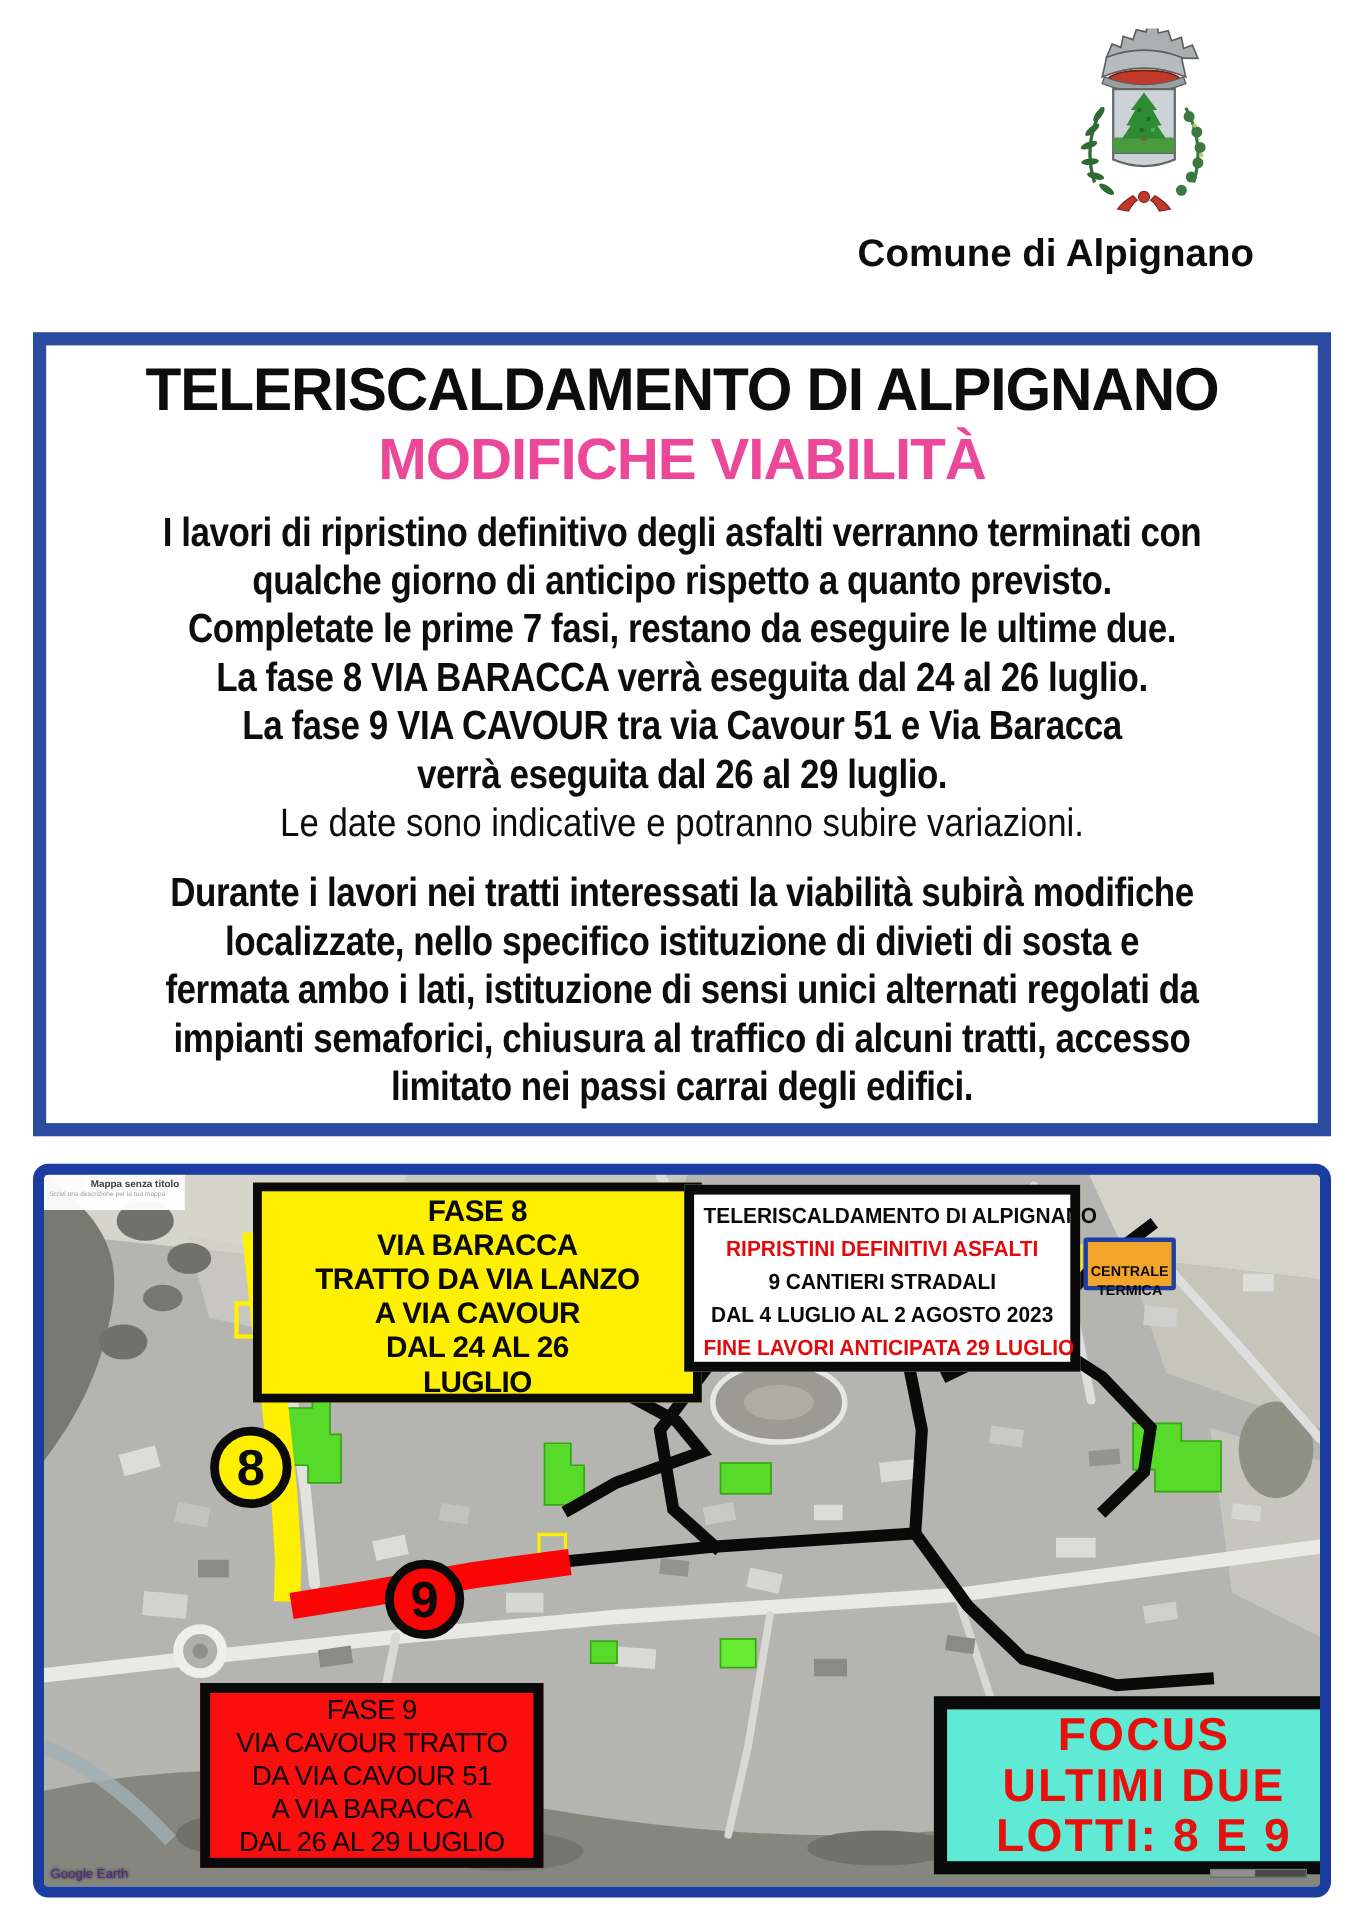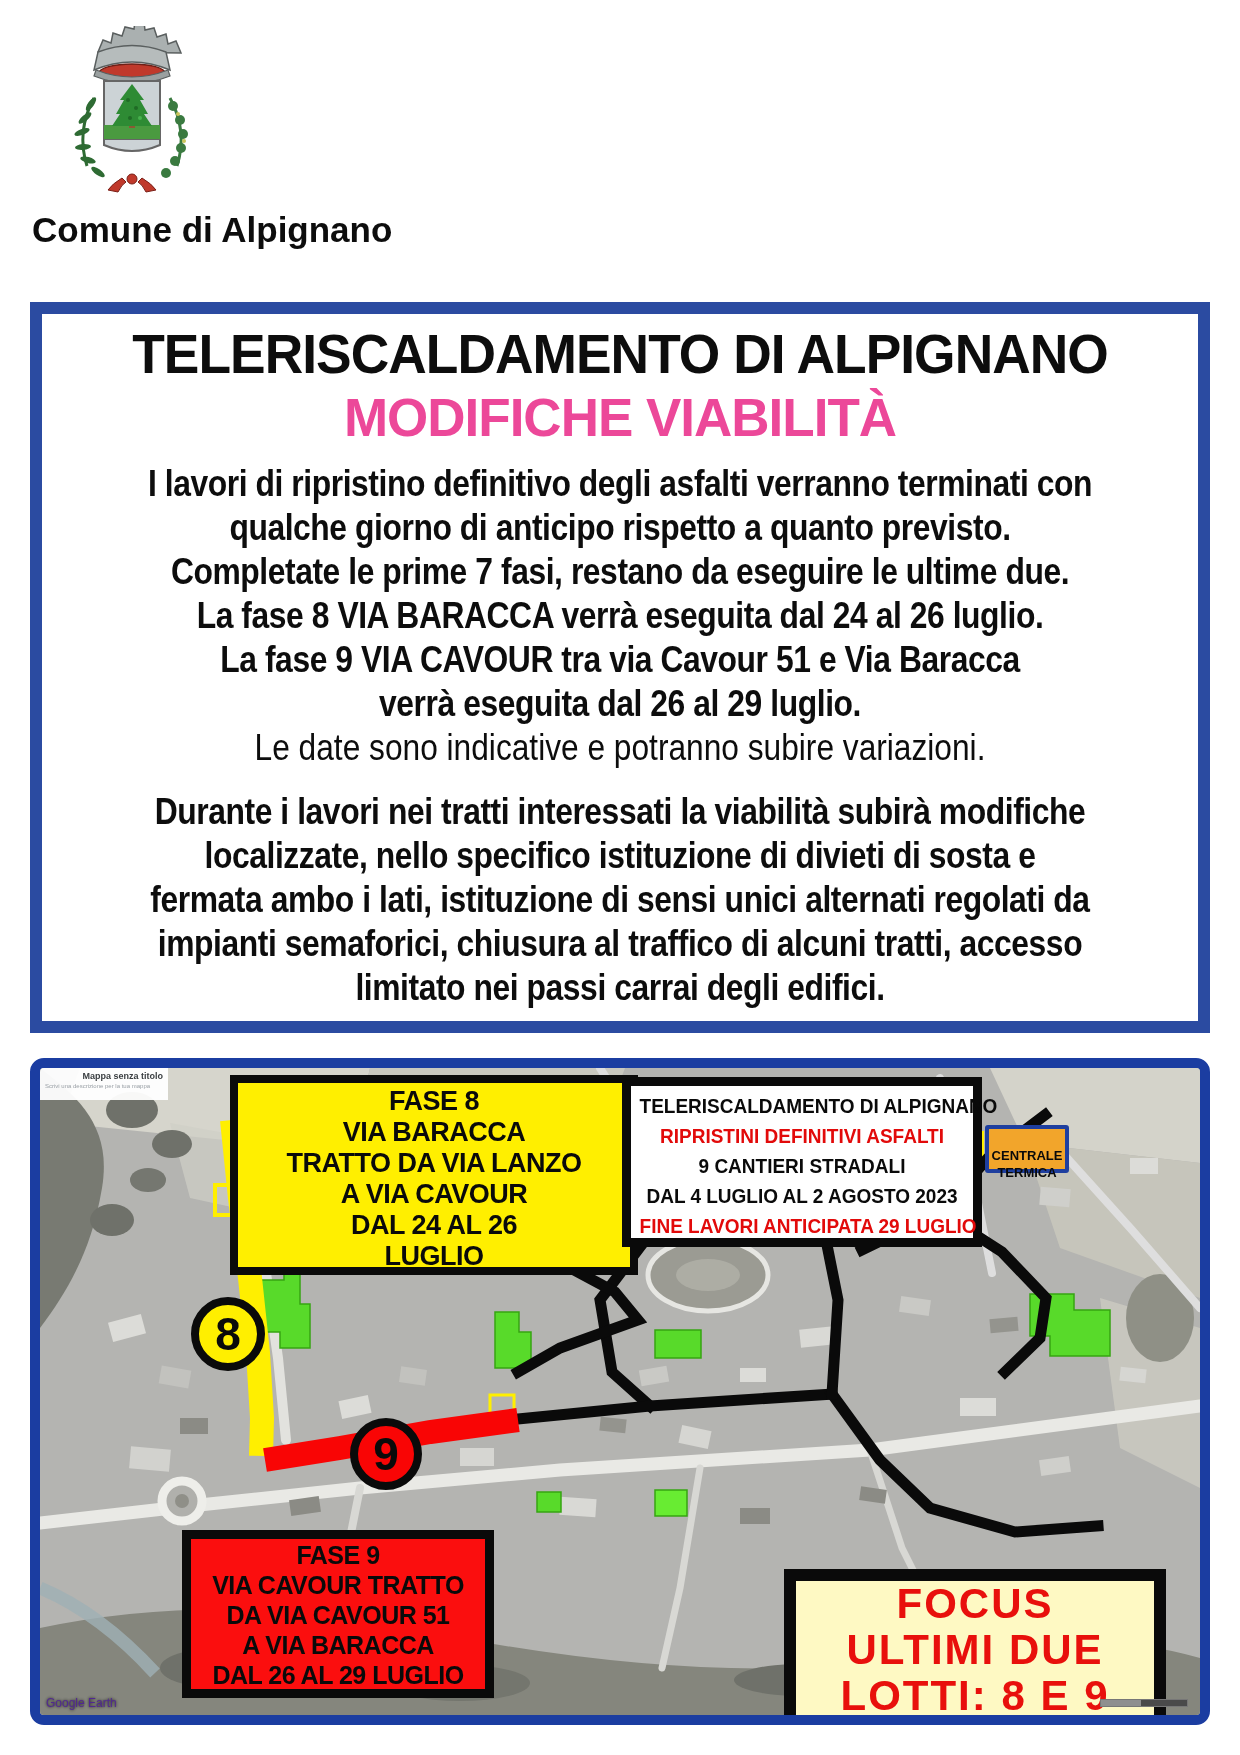--- a/index.html
+++ b/index.html
@@ -1,21 +1,21 @@
 <!DOCTYPE html>
 <html><head>
 <meta charset="utf-8">
 <style>
   html,body{margin:0;padding:0;}
   body{
     width:1240px;height:1755px;position:relative;background:#ffffff;
     font-family:"Liberation Sans",sans-serif;overflow:hidden;
   }
   
-  .header{position:absolute;left:0;top:0;width:1140px;text-align:left;padding-left:32px;}
+  .header{position:absolute;left:0;top:0;width:1140px;text-align:right;}
   .crest{margin-top:26px;}
   .muni-title{font-size:35px;font-weight:bold;color:#0d0d0d;margin-top:4px;letter-spacing:0px;}
   
   .notice{
     position:absolute;left:30px;top:302px;width:1180px;height:731px;
     border:12px solid #2b4ba1;box-sizing:border-box;background:#ffffff;
     text-align:center;color:#0d0d0d;
   }
   .n-title{margin-top:8px;font-size:55px;line-height:64px;font-weight:bold;letter-spacing:-1px;transform:scaleX(0.97);}
   .n-sub{font-size:53px;line-height:64px;font-weight:bold;color:#ec4899;letter-spacing:-1px;}
@@ -44,25 +44,25 @@
     left:582px;top:9px;width:360px;height:170px;background:#ffffff;border:9px solid #0a0a0a;
     font-size:20px;line-height:30px;font-weight:bold;color:#0a0a0a;padding-top:5px;
   }
   .infobox .lines{transform:scaleX(0.95);transform-origin:center top;white-space:nowrap;}
   .centrale{
     left:945px;top:57px;width:84px;height:48px;background:#f2a52b;border:4px solid #1f3f9f;
     font-size:13px;line-height:17px;font-weight:bold;color:#0a0a0a;padding-top:18px;border-radius:3px;
   }
   .fase9{
     left:142px;top:462px;width:312px;height:168px;background:#fb0e0e;border:9px solid #0a0a0a;
-    font-size:25px;line-height:30px;font-weight:bold;color:#0a0a0a;padding-top:1px;letter-spacing:-0.5px;
+    font-size:25px;line-height:30px;font-weight:normal;color:#0a0a0a;padding-top:1px;letter-spacing:-0.5px;
   }
   .focusbox{
-    left:744px;top:474px;width:382px;height:162px;background:#fef9c3;border:12px solid #0a0a0a;
-    font-size:42px;line-height:46px;font-weight:bold;color:#e8100c;letter-spacing:2px;padding-top:0px;margin-top:27px;
+    left:809px;top:474px;width:382px;height:162px;background:#5eead4;border:12px solid #0a0a0a;
+    font-size:42px;line-height:46px;font-weight:bold;color:#e8100c;letter-spacing:2px;padding-top:0px;
   }
   .marker{
     position:absolute;z-index:2;border-radius:50%;box-sizing:border-box;border:8px solid #0a0a0a;
     font-weight:bold;color:#0a0a0a;text-align:center;
   }
   .m8{left:151px;top:229px;width:74px;height:74px;background:#ffef00;font-size:46px;line-height:58px;}
   .m9{left:310px;top:350px;width:72px;height:72px;background:#f90505;font-size:46px;line-height:56px;}
   .attribution{
     position:absolute;left:6px;bottom:5px;z-index:4;color:#4c1d95;font-size:12px;
     text-shadow:0 0 3px #000;opacity:0.9;margin-top:38px;

